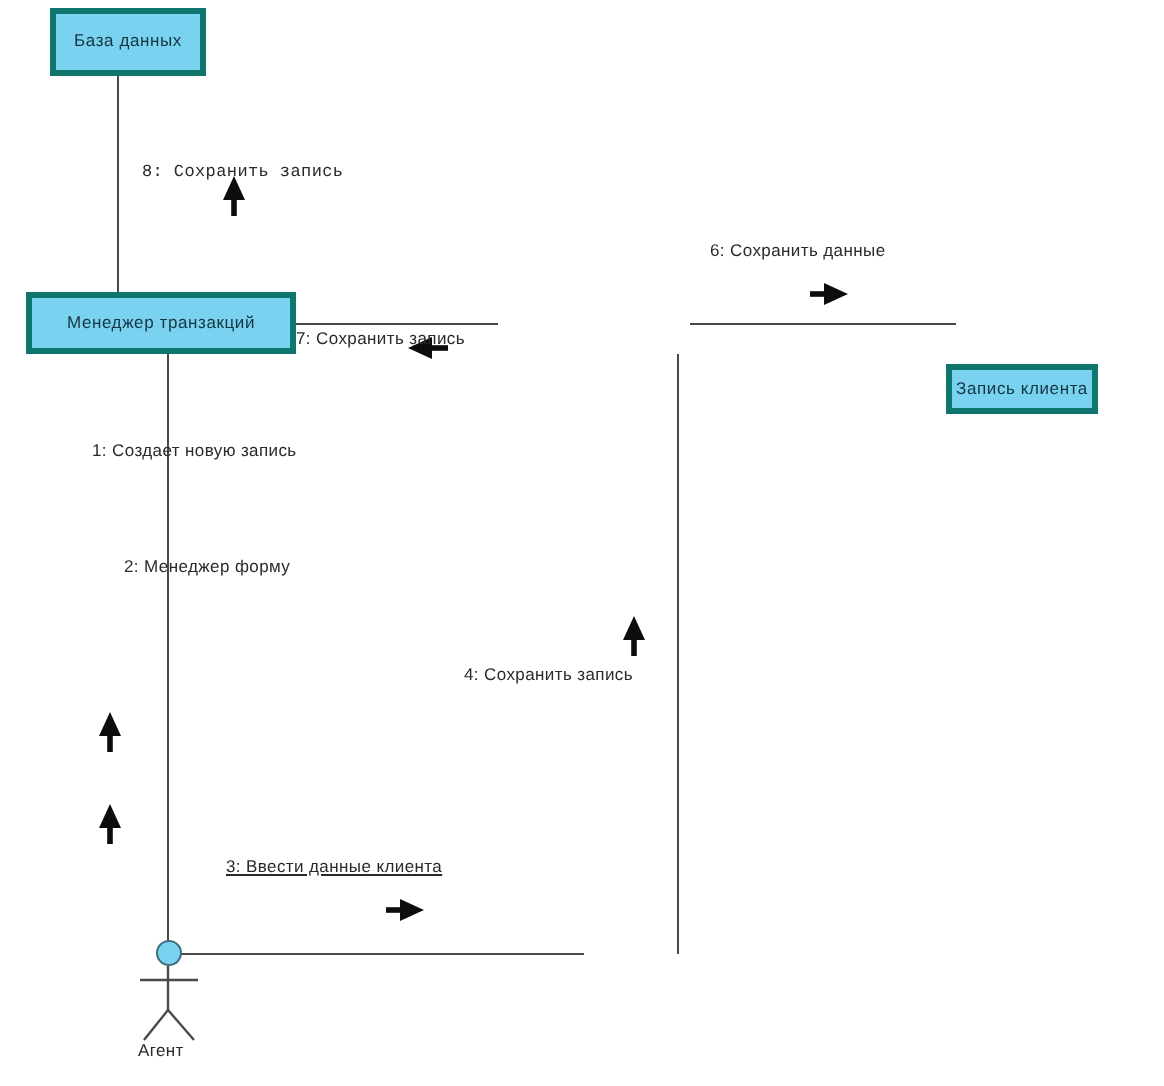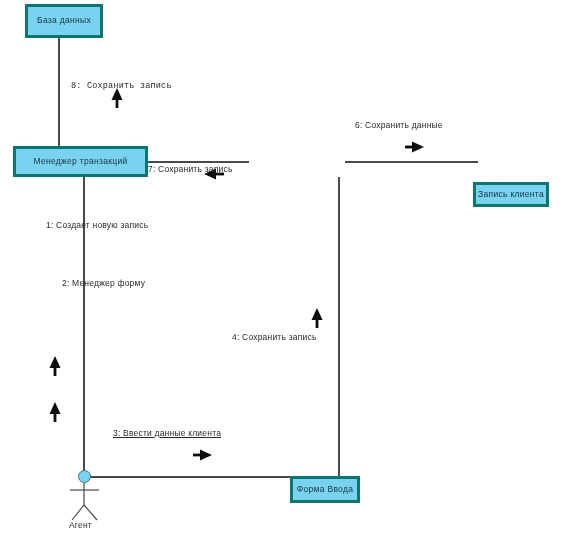--- a/index.html
+++ b/index.html
@@ -130,23 +130,20 @@
 
   <div class="node" style="left:13px; top:146px; width:135px; height:31px;">
     <span>Менеджер транзакций</span>
   </div>
 
 
   <div class="node" style="left:473px; top:148px; width:76px; height:25px;margin-top:34px;">
     <span>Запись клиента</span>
   </div>
 
-  <div class="node" style="left:290px; top:476px; width:70px; height:27px;">
-    <span>Форма Ввода</span>
-  </div>
 
   <div class="actor-head" style="left:78px; top:470px;"></div>
   <div class="actor-label" style="left:69px; top:520px;">Агент</div>
 
   <div class="msg" style="left:46px; top:220px;">1: Создает новую запись</div>
   <div class="msg" style="left:62px; top:278px;">2: Менеджер форму</div>
   <div class="msg" style="left:113px; top:428px;text-decoration:underline;">3: Ввести данные клиента</div>
   <div class="msg" style="left:232px; top:286px;margin-top:46px;">4: Сохранить запись</div>
   <div class="msg" style="left:355px; top:120px;">6: Сохранить данные</div>
   <div class="msg" style="left:148px; top:164px;">7: Сохранить запись</div>

